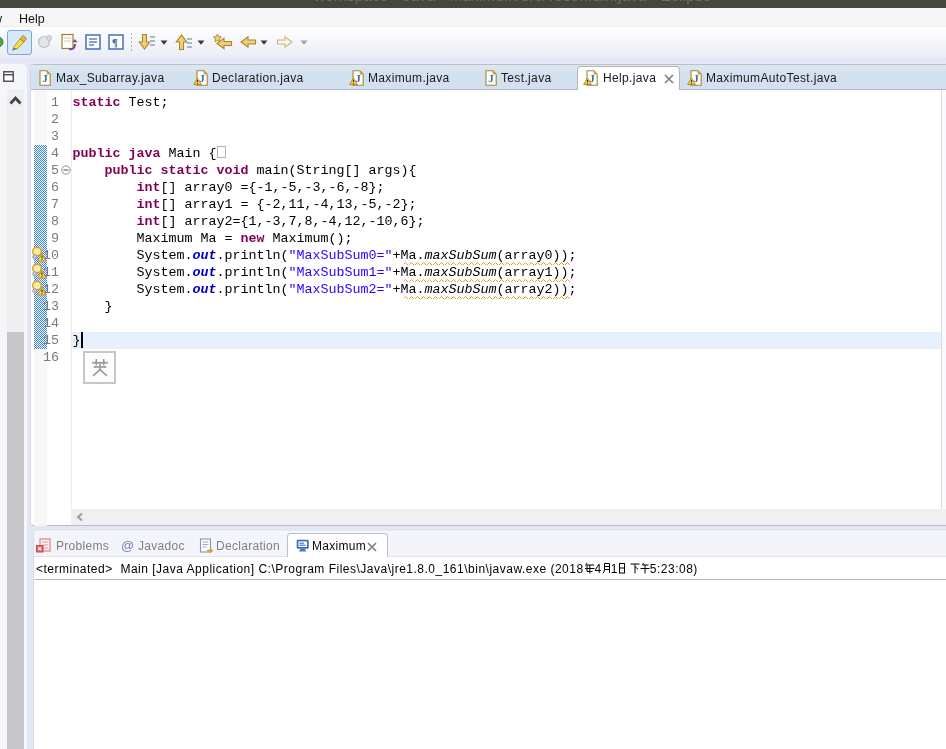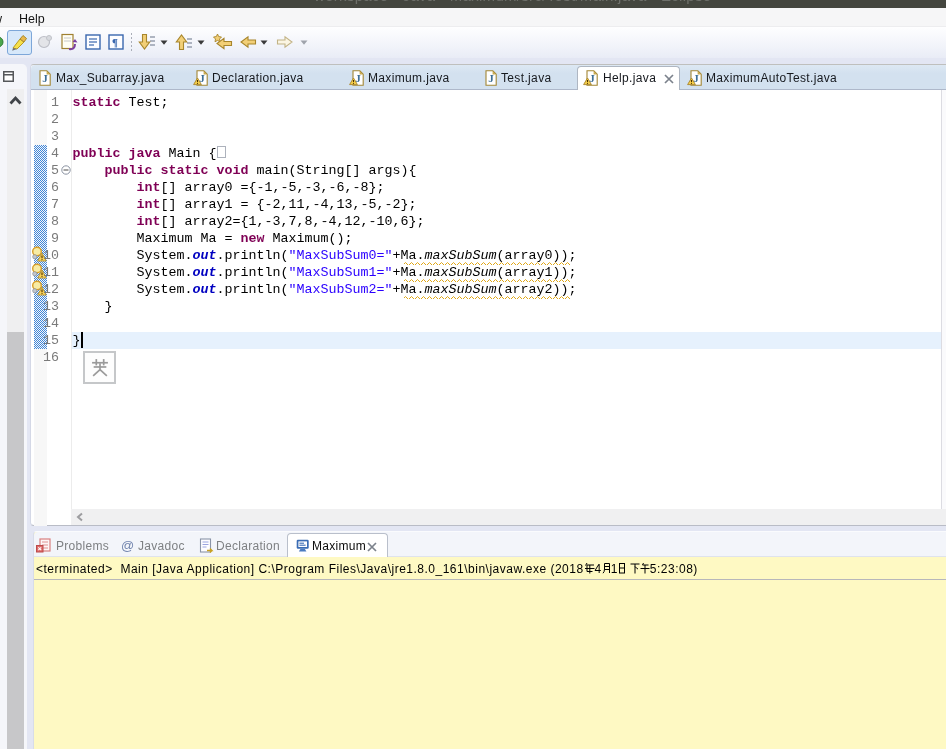--- a/index.html
+++ b/index.html
@@ -31,21 +31,21 @@
 #code { position:absolute; left:41.5px; top:29px; font-family:"Liberation Mono",monospace; font-size:13.333px; line-height:17px; color:#000; white-space:pre; }
 #code b { color:#7F0055; }
 #code .s { color:#2A00FF; }
 #code .o { color:#0000C0; font-weight:bold; font-style:italic; }
 #code .m { font-style:italic; }
 #cursor { position:absolute; left:49.5px; top:267px; width:2px; height:16px; background:#000; }
 #brbox { position:absolute; left:185.5px; top:81px; width:9px; height:12px; border:1px solid #ADB2BC; }
 #ovruler { position:absolute; left:910px; top:25px; width:5px; height:420px; background:#FAFAFC; border-left:1px solid #DCDCE2; }
 #hscroll { position:absolute; left:40px; top:444px; width:875px; height:16px; background:#F0F0F1; }
 #imebox { position:absolute; left:52px; top:286px; width:33px; height:33px; background:#FDFDFD; border:2px solid #C5C7C9; }
-#console { position:absolute; left:33px; top:531px; width:913px; height:218px; background:#fef9c3; border:1px solid #D8DCE8; border-top-color:#FAFBFD; border-right:none; border-bottom:none; border-radius:4px 0 0 0; }
+#console { position:absolute; left:33px; top:531px; width:913px; height:218px; background:#ffffff; border:1px solid #D8DCE8; border-top-color:#FAFBFD; border-right:none; border-bottom:none; border-radius:4px 0 0 0; }
 #ctabstrip { position:absolute; left:0; top:0; width:912px; height:25px; background:#F3F5FA; border-bottom:1px solid #DFE3EC; border-radius:4px 0 0 0; }
 .ctabtxt { position:absolute; top:7px; font-size:12px; letter-spacing:0.3px; color:#7E8083; white-space:nowrap; }
 #cactivetab { position:absolute; left:253px; top:1px; width:101px; height:24px; background:#fff; border:1px solid #B9BFCB; border-bottom:none; border-radius:4px 4px 0 0; }
 #clabel { position:absolute; left:2px; top:30px; font-size:12px; letter-spacing:0.5px; color:#000; white-space:nowrap; }
 #cout { position:absolute; left:2px; top:49px; font-family:"Liberation Mono",monospace; font-size:13.333px; line-height:17px; color:#000; white-space:pre; }
 .sq { position:absolute; width:166px; height:4px; }
 .cjk { display:inline-block; vertical-align:-1px; }
 </style>
 </head>
 <body>

